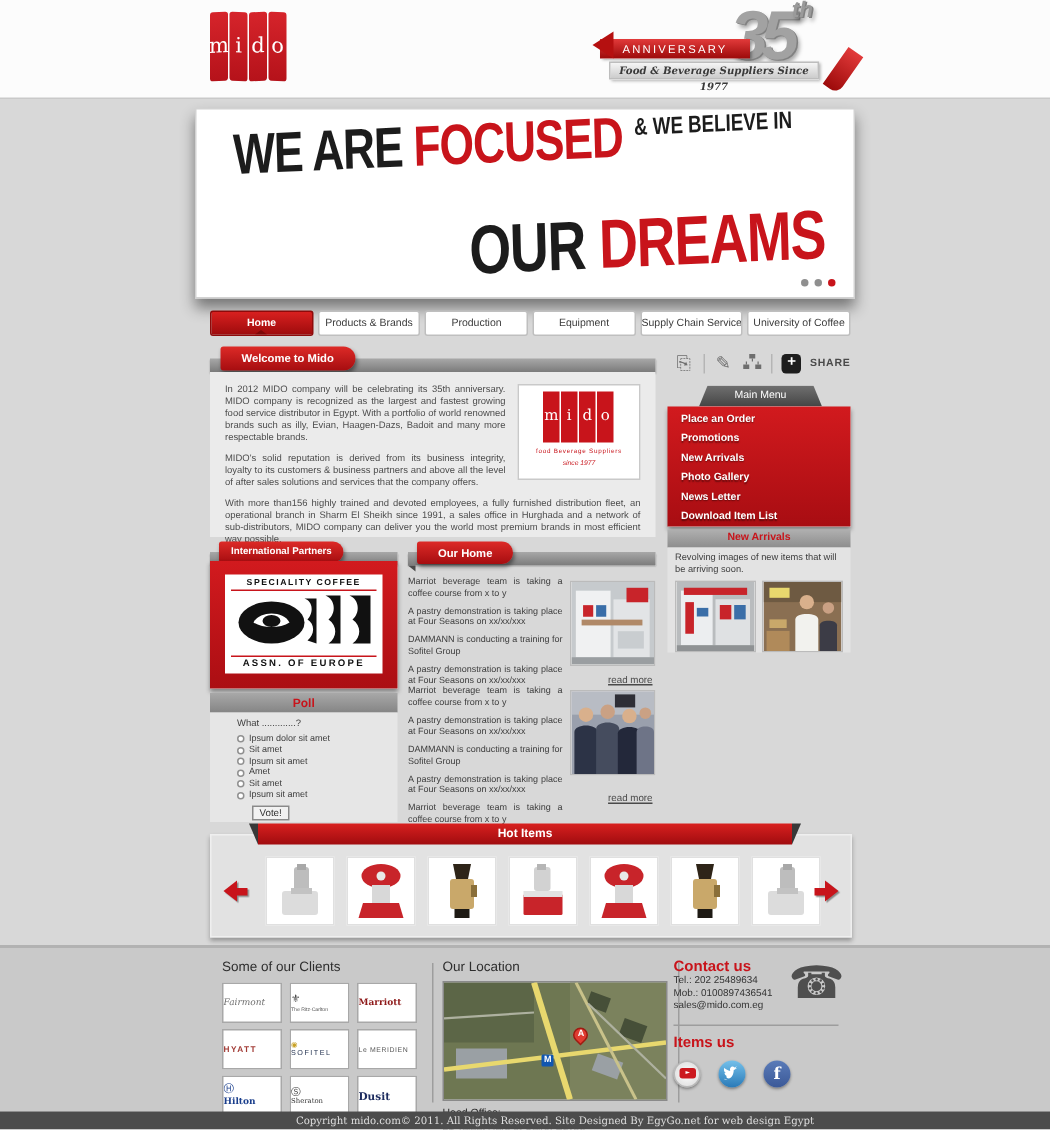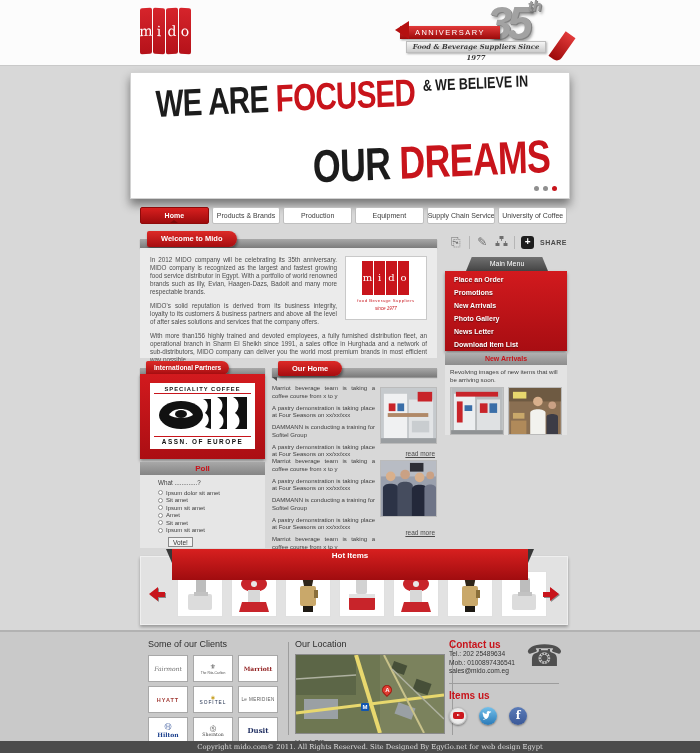--- a/index.html
+++ b/index.html
@@ -124,39 +124,39 @@
   
   .news-block { position:absolute; left:272px; width:165px; }
   .news-text { width:103px; }
   .news-item { font-size:6px; line-height:7.5px; color:#3d3d3d; text-align:justify; margin-bottom:4.5px; }
   .news-img { position:absolute; right:0; top:2px; width:57px; height:57px; border:1px solid #bbb; background:#fff; }
   .read-more { position:absolute; right:2px; bottom:-2px; font-size:6.5px; color:#4a4a4a; text-decoration:underline; cursor:pointer; }
 
   
   .hot-box { position:absolute; left:140px; top:556px; width:428px; height:69px; background:#e2e2e2; border:1px solid #efefef;
     box-shadow:0 2px 3px rgba(0,0,0,.3); }
-  .hot-bar { position:absolute; left:172px; top:549px; width:356px; height:31px; background:linear-gradient(#d8201f,#a00c0f);
+  .hot-bar { position:absolute; left:172px; top:549px; width:356px; height:14px; background:linear-gradient(#d8201f,#a00c0f);
     color:#fff; font-size:8px; font-weight:bold; text-align:center; line-height:14px; }
   .hot-bar::before { content:""; position:absolute; left:-6px; top:0; border-top:14px solid #383838; border-left:6px solid transparent; }
   .hot-bar::after  { content:""; position:absolute; right:-6px; top:0; border-top:14px solid #383838; border-right:6px solid transparent; }
   .thumbs { position:absolute; left:36px; top:14px; display:flex; gap:8px; }
   .thumb { width:46px; height:46px; background:#fff; border:1px solid #e0e0e0; display:flex; align-items:center; justify-content:center; cursor:pointer; }
   .arrow { position:absolute; top:30px; display:flex; align-items:center; cursor:pointer; filter:drop-shadow(1px 1px 0 #8a8a8a); }
   .arrow .tail { width:7px; height:5px; background:#c8141b; }
   .arrow-l { left:8px; } .arrow-r { right:8px; }
   .arrow-l .head { border-top:7px solid transparent; border-bottom:7px solid transparent; border-right:9px solid #c8141b; }
   .arrow-r .head { border-top:7px solid transparent; border-bottom:7px solid transparent; border-left:9px solid #c8141b; }
 
   
   .footer { position:absolute; left:0; top:630px; width:700px; height:111px; background:#c9c9c9; border-top:2px solid #b2b2b2; }
   .f-title { font-size:9px; color:#2e2e2e; }
   .clients { position:absolute; left:148px; top:7px; width:134px; }
   .client-grid { display:grid; grid-template-columns:repeat(3,40px); gap:4px 5px; margin-top:6px; }
   .ctile { width:40px; height:27px; background:#fff; border:1px solid #a8a8a8; display:flex; flex-direction:column;
-    align-items:center; justify-content:center; overflow:hidden; text-align:center; cursor:pointer; }
+    align-items:flex-start; justify-content:center; overflow:hidden; text-align:center; cursor:pointer; }
   .c-fairmont { font-family:"DejaVu Serif", serif; font-style:italic; font-size:6px; color:#6e6e6e; }
   .c-emblem { font-size:7px; line-height:8px; color:#4a4a4a; }
   .c-ritz { font-size:3.4px; color:#555; }
   .c-marriott { font-family:"DejaVu Serif", serif; font-weight:bold; font-size:6px; color:#8e1a1a; }
   .c-hyatt { font-weight:bold; font-size:5.5px; letter-spacing:1px; color:#a23b35; }
   .c-sofitel-dot { color:#c9a227; font-size:5px; line-height:5px; }
   .c-sofitel { font-size:4.8px; letter-spacing:1px; color:#1c2b4a; }
   .c-meridien { font-size:4.6px; letter-spacing:.4px; color:#5a5a5a; }
   .c-hilton-h { color:#1a3e8c; font-size:7px; line-height:8px; }
   .c-hilton { font-family:"DejaVu Serif", serif; font-size:6px; color:#1a3e8c; font-weight:bold; }

